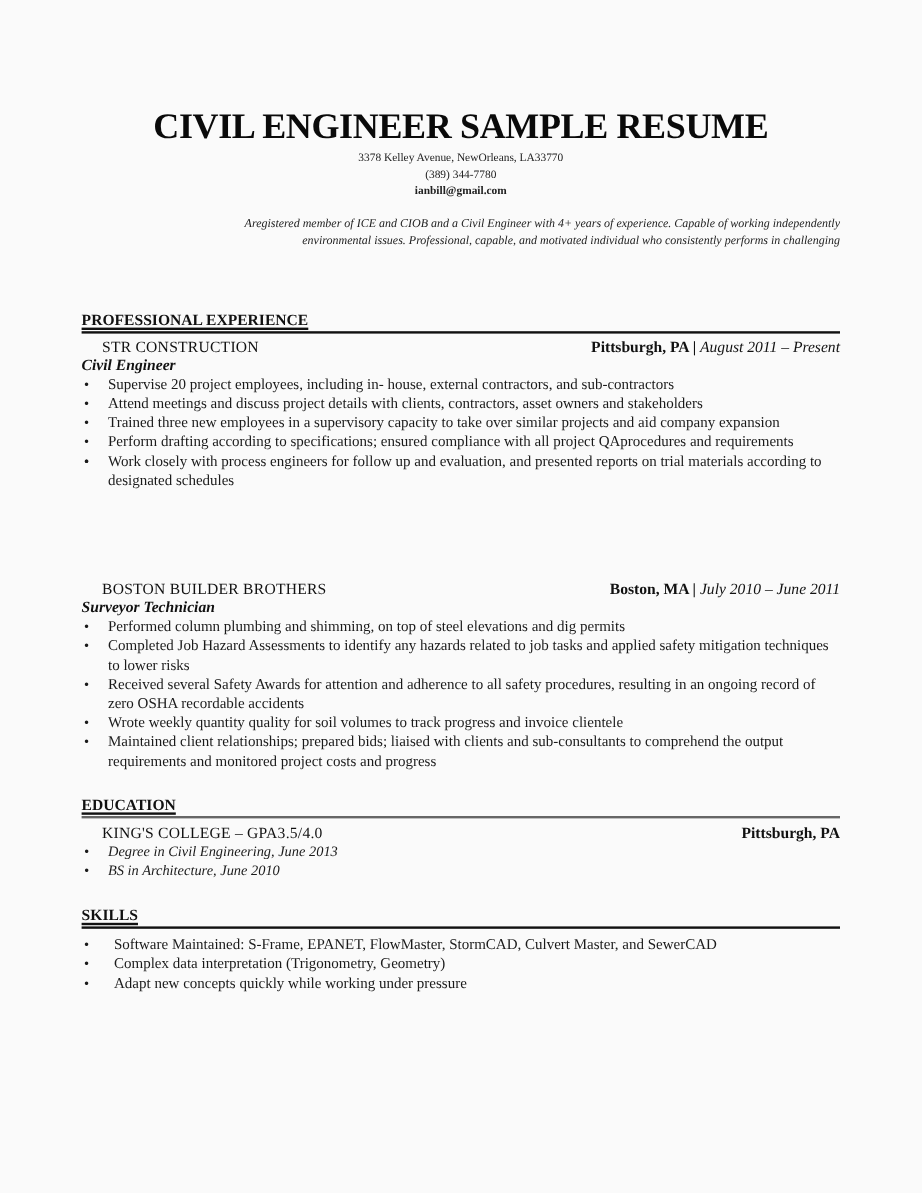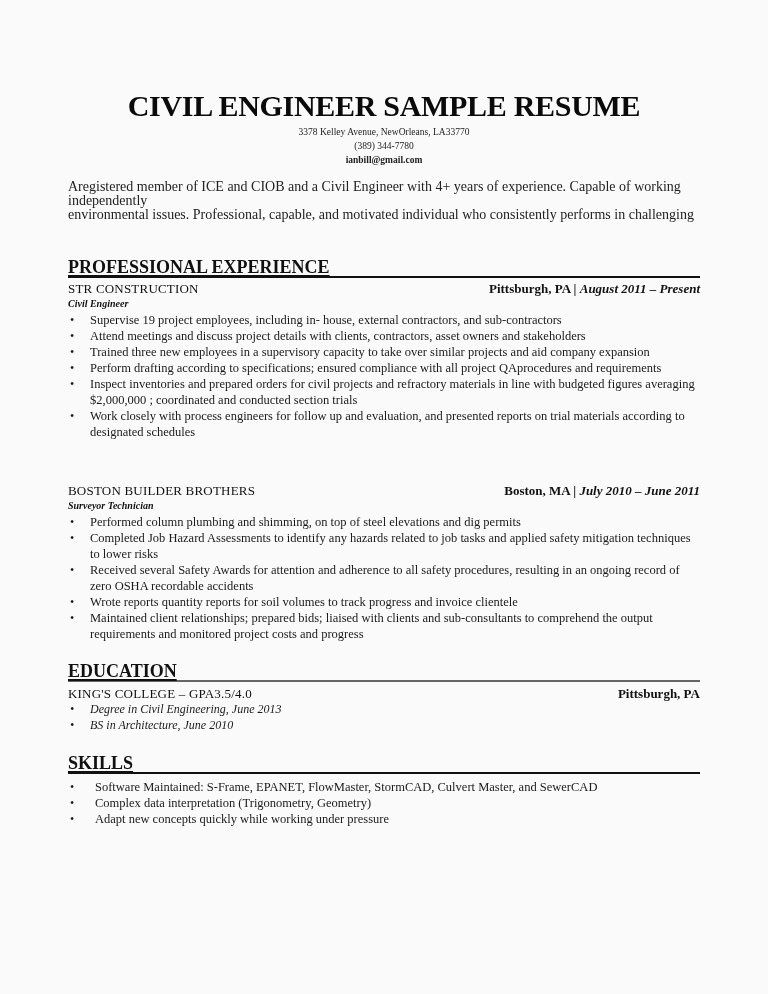--- a/index.html
+++ b/index.html
@@ -40,61 +40,62 @@
       text-align: center;
       font-size: 9.5px;
       line-height: 13px;
       color: #222;
     }
     .summary {
       position: absolute;
       left: 0;
       top: 180px;
       width: 632px;
-      text-align: left;
-      font-size: 14px;
+      text-align: right;
+      font-style: italic;
+      font-size: 10px;
       line-height: 14px;
       color: #222;
     }
     .section-head {
       position: absolute;
       left: 0;
       width: 632px;
       height: 18px;
       border-bottom: 2px solid #111;
     }
     .section-head span {
       font-weight: bold;
-      font-size: 18px;
+      font-size: 13px;
       line-height: 18px;
       color: #111;
       display: inline-block;
       text-decoration: underline;
       text-decoration-thickness: 2px;
       text-underline-offset: 2px;
     }
     .section-head.gray { border-bottom-color: #666; }
     .row {
       position: absolute;
       left: 0;
       width: 632px;
       height: 16px;
       font-size: 13px;
       line-height: 16px;
     }
     .row .left { position: absolute; left: 0; top: 0; }
     .row .right { position: absolute; right: 0; top: 0; font-weight: bold; }
-    .row .right i { font-weight: bold; }
-    .employer { font-weight: normal; letter-spacing: 0.2px; }
+    .row .right i { font-weight: normal; }
+    .employer { font-weight: normal; letter-spacing: 0.2px; margin-left: 17px; }
     .jobtitle {
       position: absolute;
       left: 0;
       font-style: italic;
       font-weight: bold;
-      font-size: 10px;
+      font-size: 13px;
       line-height: 14px;
     }
     ul.bullets {
       position: absolute;
       left: 0;
       margin: 0;
       padding: 0;
       list-style: none;
       width: 632px;
     }
@@ -134,40 +135,40 @@
   </div>
 
   <div class="row" style="top:281px;">
     <span class="left employer">STR CONSTRUCTION</span>
     <span class="right">
       <span>Pittsburgh, PA</span><span> | </span><i>August 2011 – Present</i>
     </span>
   </div>
   <div class="jobtitle" style="top:297px;">Civil Engineer</div>
   <ul class="bullets" style="top:312px;">
-    <li><span class="dot">•</span><span>Supervise 19 project employees, including in-  house, external contractors, and sub-contractors</span></li>
+    <li><span class="dot">•</span><span>Supervise 20 project employees, including in-  house, external contractors, and sub-contractors</span></li>
     <li><span class="dot">•</span><span>Attend meetings and discuss project details with clients, contractors, asset owners and stakeholders</span></li>
     <li><span class="dot">•</span><span>Trained three new employees in a supervisory capacity to take over similar projects and aid company expansion</span></li>
     <li><span class="dot">•</span><span>Perform drafting according to specifications; ensured compliance with all project  QAprocedures and requirements</span></li>
-    <li><span class="dot">•</span><span>Inspect inventories and prepared orders for civil projects and refractory materials in line with  budgeted figures averaging $2,000,000 ; coordinated and conducted section trials</span></li>
+    <li><span class="dot">•</span></li>
     <li><span class="dot">•</span><span>Work closely with process engineers for follow up and evaluation, and presented reports on trial materials according to designated schedules</span></li>
   </ul>
 
   <div class="row" style="top:483px;">
     <span class="left employer">BOSTON BUILDER BROTHERS</span>
     <span class="right">
       <span>Boston, MA</span><span> | </span><i>July 2010 – June 2011</i>
     </span>
   </div>
   <div class="jobtitle" style="top:499px;">Surveyor Technician</div>
   <ul class="bullets" style="top:514px;">
     <li><span class="dot">•</span><span>Performed column plumbing and shimming, on top of steel elevations and dig permits</span></li>
     <li><span class="dot">•</span><span>Completed Job Hazard Assessments to identify any hazards related to job tasks and applied safety mitigation techniques to lower risks</span></li>
     <li><span class="dot">•</span><span>Received several Safety Awards for attention and adherence to all safety procedures, resulting in an ongoing record of zero OSHA recordable accidents</span></li>
-    <li><span class="dot">•</span><span>Wrote reports quantity reports for soil volumes to track progress and invoice clientele</span></li>
+    <li><span class="dot">•</span><span>Wrote weekly quantity quality for soil volumes to track progress and invoice clientele</span></li>
     <li><span class="dot">•</span><span>Maintained client relationships; prepared bids; liaised with clients and sub-consultants to comprehend the output requirements and monitored project costs and progress</span></li>
   </ul>
 
   <div class="section-head gray" style="top:662px;">
     <span>EDUCATION</span>
   </div>
   <div class="row" style="top:686px;">
     <span class="left employer">KING'S COLLEGE – GPA3.5/4.0</span>
     <span class="right">Pittsburgh, PA</span>
   </div>

